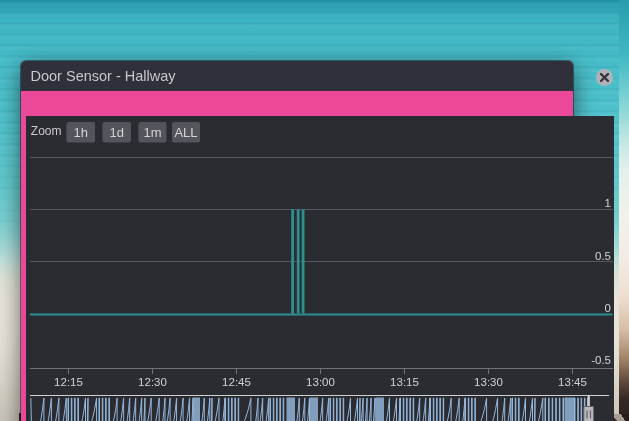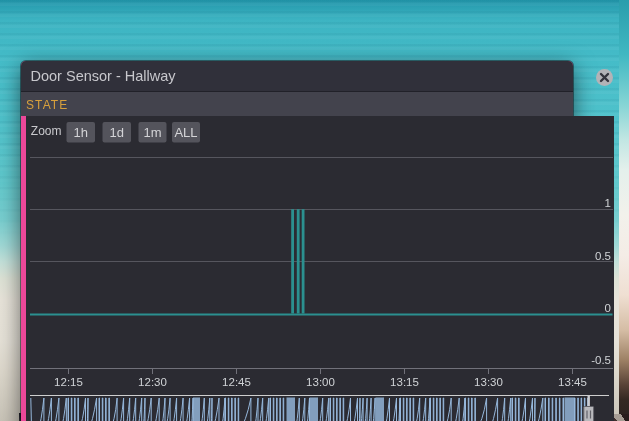--- a/index.html
+++ b/index.html
@@ -30,21 +30,20 @@
 <div class="seatex"></div>
 <div class="rightstrip"></div>
 <div class="shadowband"></div>
 <div class="towel"></div>
 <div class="towelshade"></div>
 <div class="dlg">
   <div class="title">Door Sensor - Hallway</div>
   <div class="close"><svg width="17" height="17">
         <path d="M5 5 L12 12 M12 5 L5 12" stroke="#35353e" stroke-width="2.4" stroke-linecap="round"></path>
       </svg></div>
-  <div class="tabs">STATE</div>
   <div class="chartwrap"><svg width="588" height="337" viewBox="26 73 588 337" font-family="Liberation Sans, sans-serif">
 <rect x="26" y="73" width="588" height="337" fill="#2b2b32"></rect>
 <text x="30.8" y="91.5" font-size="12" fill="#c9c9cd">Zoom</text>
 <rect x="66.5" y="79" width="28.5" height="20.4" rx="2" fill="#54545c"></rect>
         <rect x="102.5" y="79" width="28.5" height="20.4" rx="2" fill="#54545c"></rect>
         <rect x="138.5" y="79" width="28" height="20.4" rx="2" fill="#54545c"></rect>
         <rect x="172" y="79" width="28" height="20.4" rx="2" fill="#54545c"></rect>
         <text x="80.8" y="94" text-anchor="middle" font-size="13" fill="#d4d4d7">1h</text>
         <text x="116.8" y="94" text-anchor="middle" font-size="13" fill="#d4d4d7">1d</text>
         <text x="152.5" y="94" text-anchor="middle" font-size="13" fill="#d4d4d7">1m</text>

